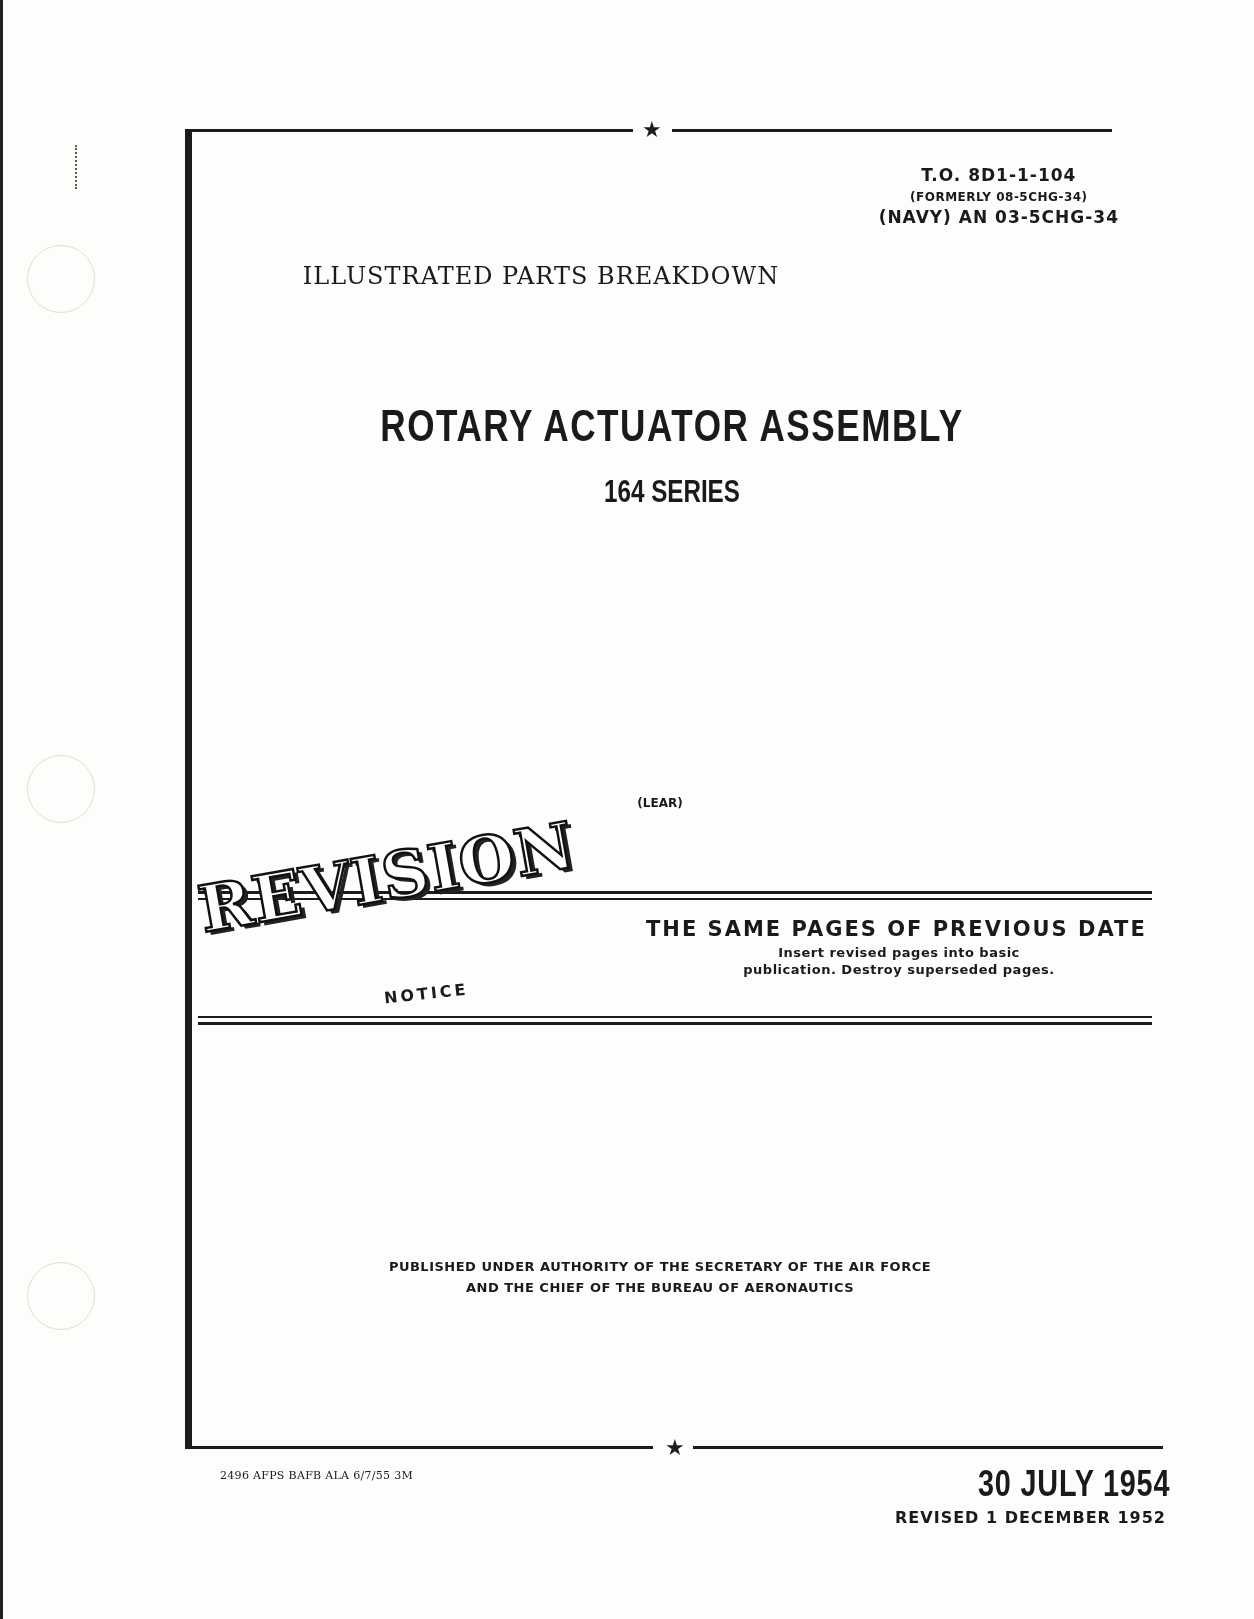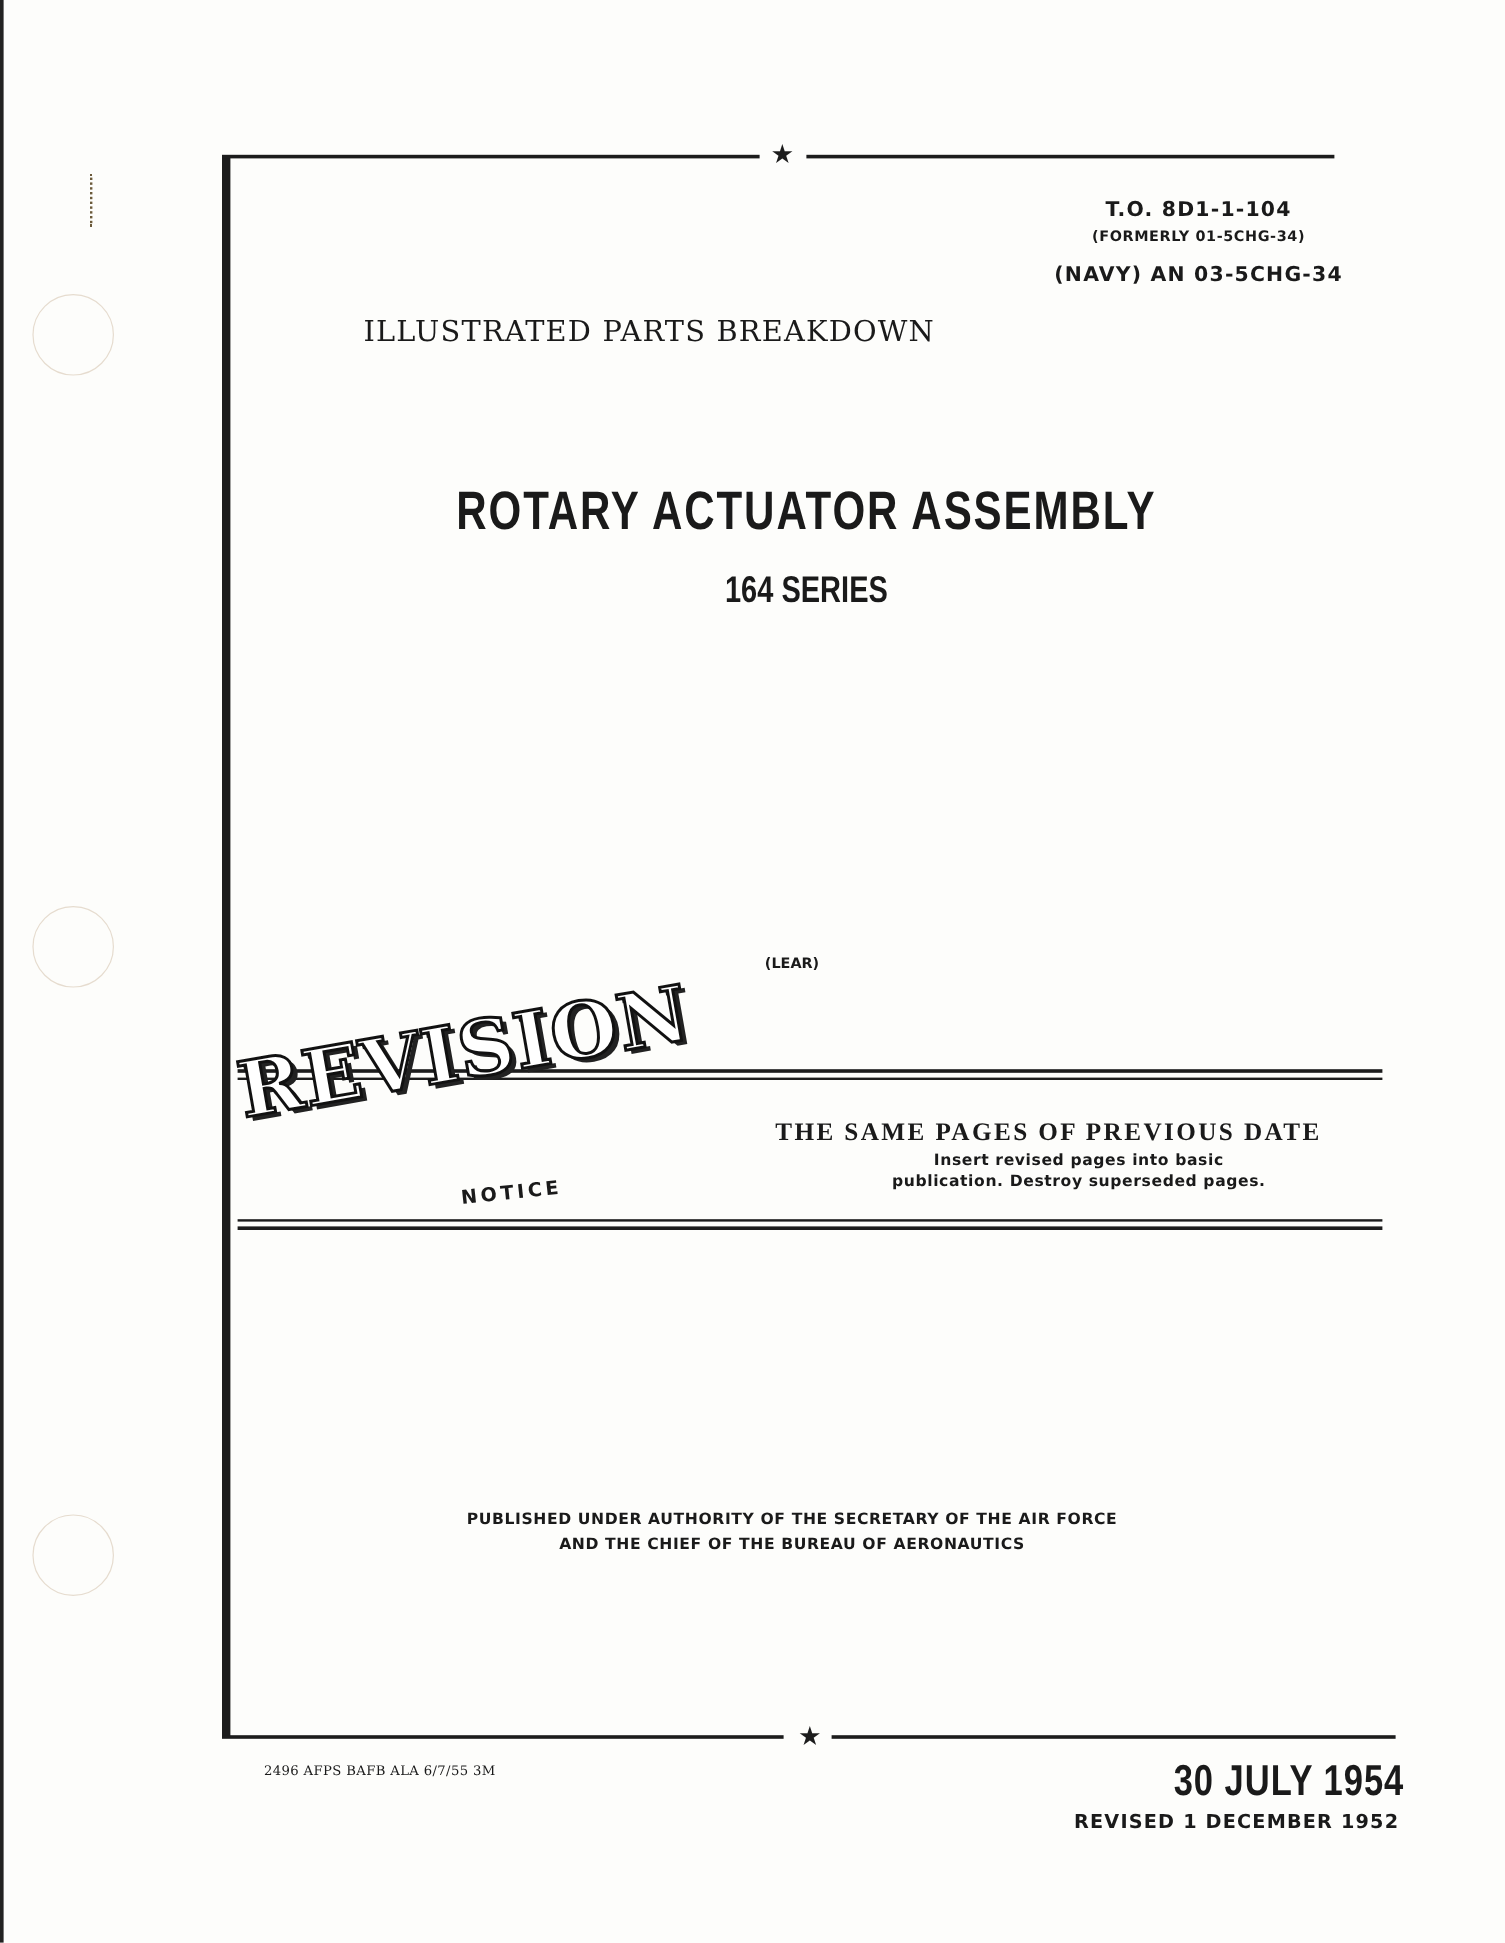--- a/index.html
+++ b/index.html
@@ -17,21 +17,21 @@
   .frame-top.a { width:448px; }
   .frame-top.b { left:672px; width:440px; }
   .frame-bottom { position:absolute; top:1446px; height:3px; background:#1c1c1c; }
   .frame-bottom.a { left:185px; width:468px; }
   .frame-bottom.b { left:693px; width:470px; }
   .star { position:absolute; font-size:22px; line-height:22px; color:#1c1c1c; }
 
   .to-block { position:absolute; right:135px; top:165px; text-align:center; font-weight:bold; }
   .to-number { font-size:17px; letter-spacing:1px; }
   .to-formerly { font-size:12px; margin-top:5px; letter-spacing:0.5px; }
-  .to-navy { font-size:17px; margin-top:15px; letter-spacing:1px; }
+  .to-navy { font-size:17px; margin-top:3px; letter-spacing:1px; }
 
   .ipb { position:absolute; left:0; width:1082px; top:262px; text-align:center;
          font-family:"DejaVu Serif", serif; font-size:24px; letter-spacing:1px; }
   .title { position:absolute; left:0; width:1344px; top:400px; text-align:center;
            font-family:"Liberation Sans", sans-serif; font-weight:bold; font-size:45px;
            transform:scaleX(0.78); transform-origin:672px 0; letter-spacing:2px; }
   .series { position:absolute; left:0; width:1344px; top:474px; text-align:center;
             font-family:"Liberation Sans", sans-serif; font-weight:bold; font-size:31px;
             transform:scaleX(0.78); transform-origin:672px 0; }
   .lear { position:absolute; left:0; width:1320px; top:796px; text-align:center; font-weight:bold; font-size:12px; }
@@ -39,21 +39,21 @@
   .rule { position:absolute; left:198px; width:954px; background:#1c1c1c; }
   .banner-word { position:absolute; left:206px; top:872px;
                  font-family:"DejaVu Serif", serif; font-weight:bold; font-size:64px;
                  color:#fff; -webkit-text-stroke:2.5px #111;
                  text-shadow:4px 4px 0 #222; transform:rotate(-10deg); transform-origin:0 100%;
                  letter-spacing:1px; }
   .banner-notice { position:absolute; left:384px; top:984px; font-weight:bold; font-size:16px;
                    letter-spacing:3px; transform:rotate(-6deg); }
   .banner-right { position:absolute; left:646px; top:916px; width:506px; text-align:center; font-weight:bold; }
   .banner-line1, .banner-line2 { font-size:21px; letter-spacing:2px; text-align:left; white-space:nowrap; }
-  .banner-line2 { margin-top:15px;font-family:Liberation Serif, serif; }
+  .banner-line2 { margin-top:1px; }
   .banner-small { font-size:13px; margin-top:4px; letter-spacing:0.5px; }
 
   .authority { position:absolute; left:0; width:1320px; top:1256px; text-align:center;
                font-weight:bold; font-size:13px; letter-spacing:0.5px; line-height:21px; }
 
   .print-code { position:absolute; left:220px; top:1469px; font-family:"DejaVu Serif", serif; font-size:11px; letter-spacing:0.3px; }
   .date-main { position:absolute; right:84px; top:1463px; font-family:"Liberation Sans", sans-serif;
                font-weight:bold; font-size:36px; transform:scaleX(0.8); transform-origin:100% 0; letter-spacing:1px; }
   .date-revised { position:absolute; right:88px; top:1508px; font-weight:bold; font-size:16px; letter-spacing:1px; }
 </style>
@@ -69,21 +69,21 @@
 <div class="frame-left"></div>
 <div class="frame-top a"></div>
 <div class="frame-top b"></div>
 <span class="star" style="left:642px; top:119px">★</span>
 <div class="frame-bottom a"></div>
 <div class="frame-bottom b"></div>
 <span class="star" style="left:665px; top:1437px">★</span>
 
 <div class="to-block">
   <div class="to-number">T.O. 8D1-1-104</div>
-  <div class="to-formerly">(FORMERLY 01-5CHG-34)</div>
+  <div class="to-formerly">(FORMERLY 08-5CHG-34)</div>
   <div class="to-navy">(NAVY) AN 03-5CHG-34</div>
 </div>
 
 <div class="ipb">ILLUSTRATED PARTS BREAKDOWN</div>
 <div class="title">ROTARY ACTUATOR ASSEMBLY</div>
 <div class="series">164 SERIES</div>
 <div class="lear">(LEAR)</div>
 
 <div class="rule" style="top:891px; height:3px"></div>
 <div class="rule" style="top:898px; height:2px"></div>

